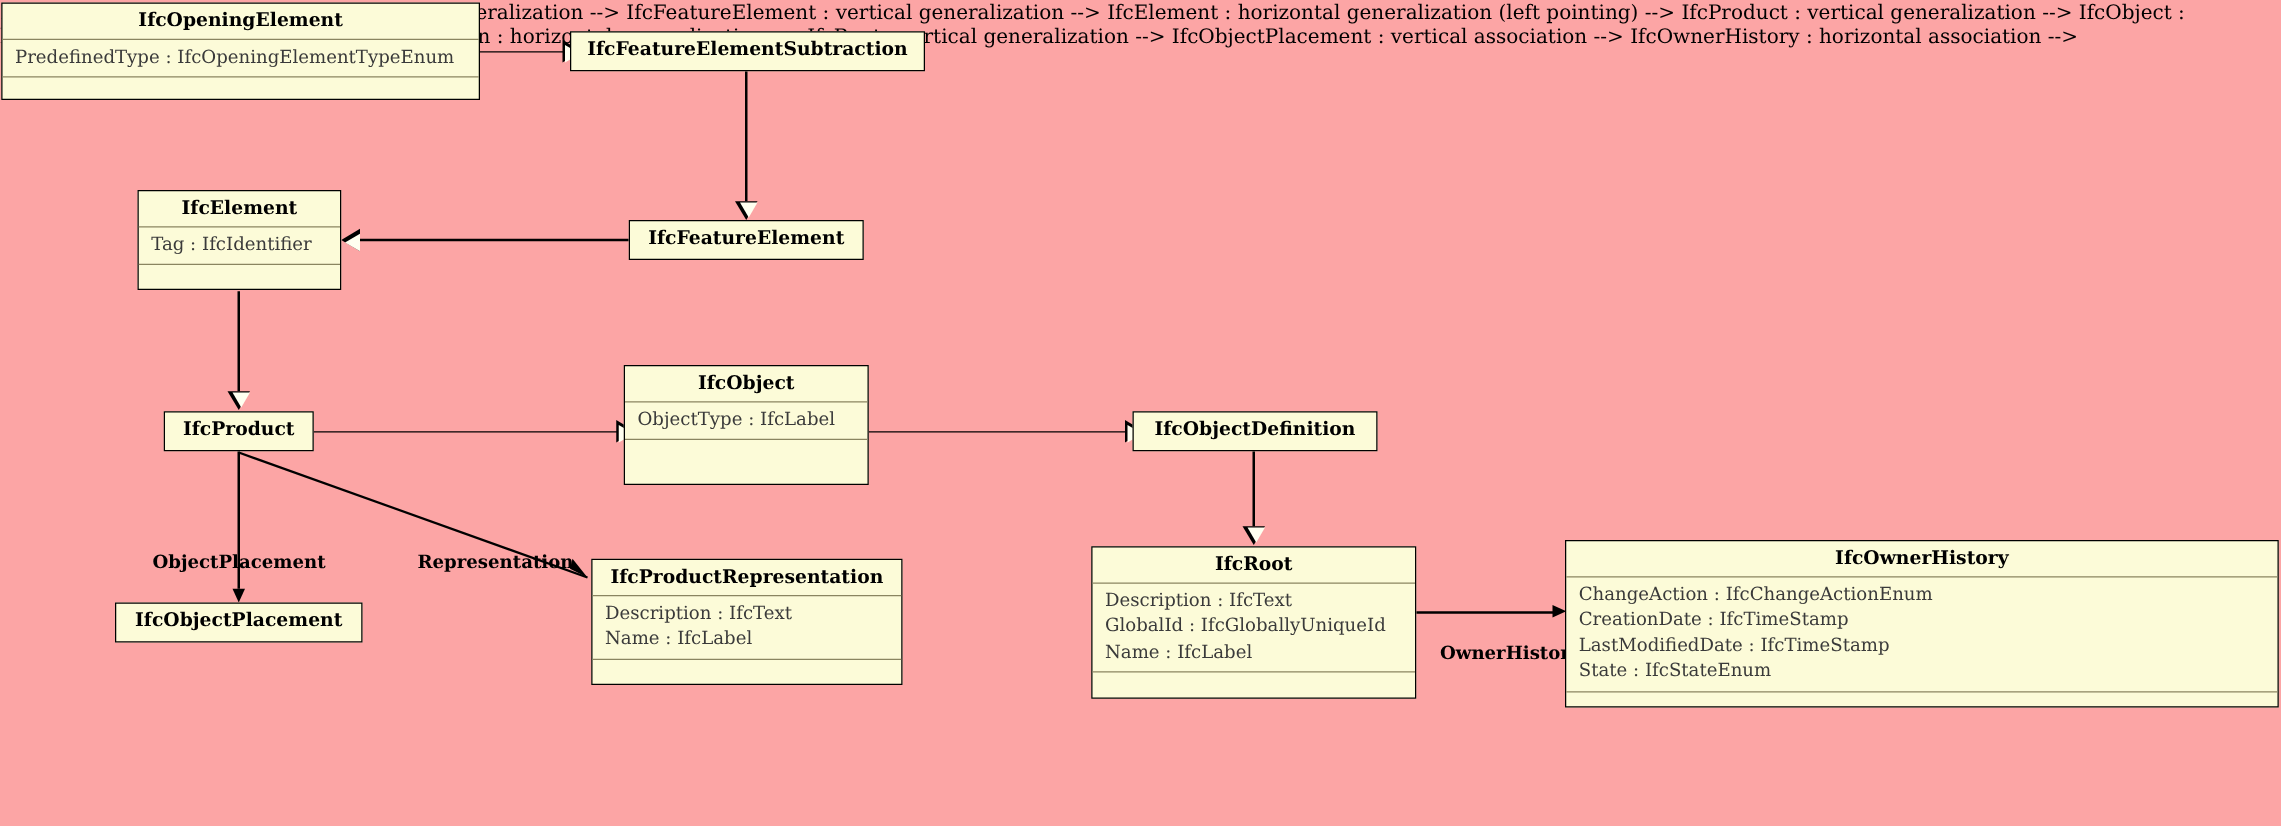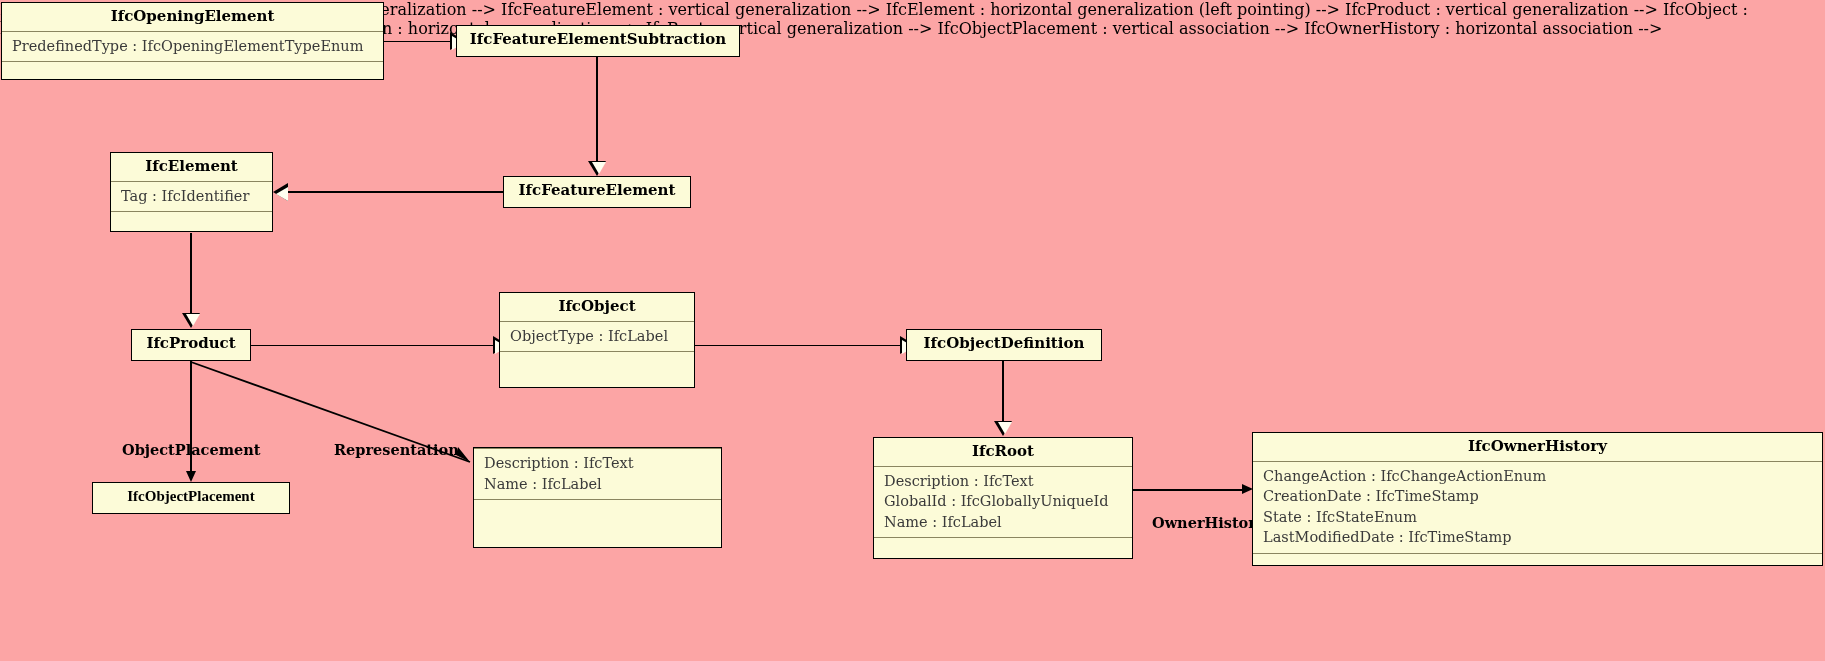--- a/index.html
+++ b/index.html
@@ -250,26 +250,27 @@
     <div class="uml-sep"></div>
     <div class="uml-ops"></div>
   </div>
 
   
   <div class="uml-class" style="left:906px; top:329px; width:196px; height:32px;">
     <div class="uml-name">IfcObjectDefinition</div>
   </div>
 
   
-  <div class="uml-class" style="left:92px; top:482px; width:198px; height:32px;font-family:Liberation Serif, serif;">
+  <div class="uml-class" style="left:92px; top:482px; width:198px; height:32px;">
     <div class="uml-name">IfcObjectPlacement</div>
   </div>
 
   
   <div class="uml-class" style="left:473px; top:447px; width:249px; height:101px;">
+    <div class="uml-name">IfcProductRepresentation</div>
     <div class="uml-sep"></div>
     <div class="uml-attrs">
       <span class="attr">Description : IfcText</span>
       <span class="attr">Name : IfcLabel</span>
     </div>
     <div class="uml-sep"></div>
     <div class="uml-ops"></div>
   </div>
 
   
@@ -285,20 +286,20 @@
     <div class="uml-ops"></div>
   </div>
 
   
   <div class="uml-class" style="left:1252px; top:432px; width:571px; height:134px;">
     <div class="uml-name">IfcOwnerHistory</div>
     <div class="uml-sep"></div>
     <div class="uml-attrs">
       <span class="attr">ChangeAction : IfcChangeActionEnum</span>
       <span class="attr">CreationDate : IfcTimeStamp</span>
+      <span class="attr">LastModifiedDate : IfcTimeStamp</span>
       <span class="attr">State : IfcStateEnum</span>
-      <span class="attr">LastModifiedDate : IfcTimeStamp</span>
     </div>
     <div class="uml-sep"></div>
     <div class="uml-ops"></div>
   </div>
 
 </div>
 
 </body></html>

